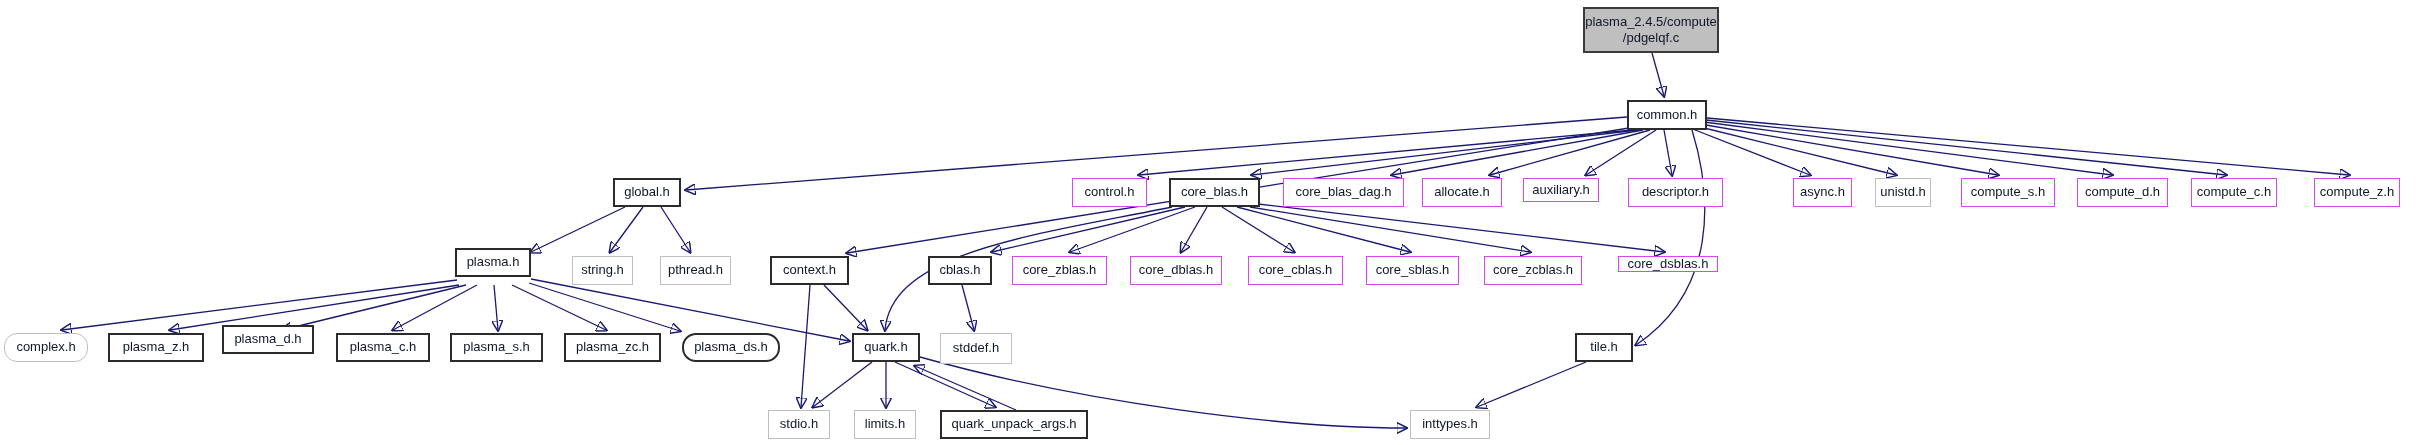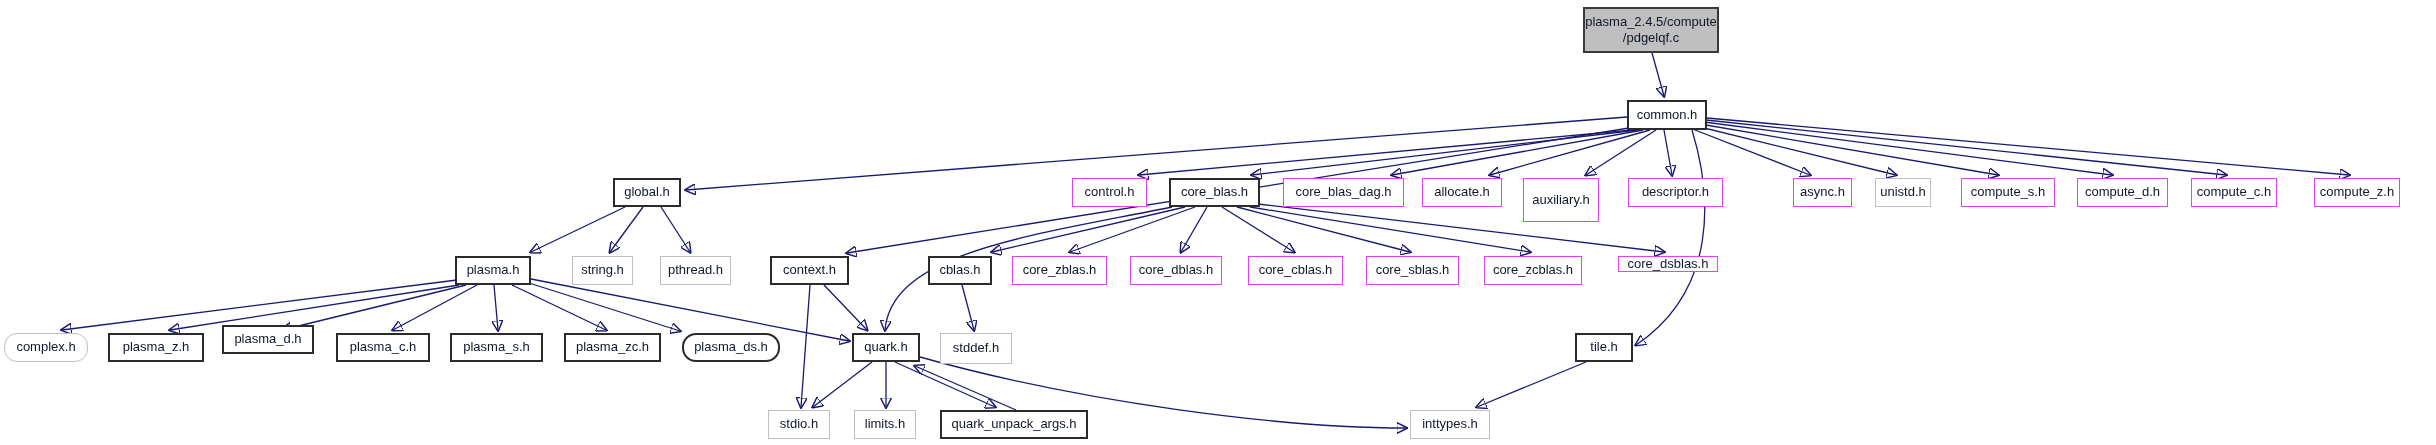--- a/index.html
+++ b/index.html
@@ -71,29 +71,29 @@
       <path d="M1586,362 L1477,407" marker-end="url(#arrow)"></path>
     </svg>
 <div class="node root" style="left: 1583px; top: 7px; width: 136px; height: 46px;">plasma_2.4.5/compute
 /pdgelqf.c</div>
     <div class="node bold" style="left: 1627px; top: 100px; width: 80px; height: 30px;">common.h</div>
     <div class="node bold" style="left: 613px; top: 178px; width: 68px; height: 29px;">global.h</div>
     <div class="node plain" style="left: 1072px; top: 178px; width: 75px; height: 29px;">control.h</div>
     <div class="node bold" style="left: 1169px; top: 178px; width: 91px; height: 29px;">core_blas.h</div>
     <div class="node plain" style="left: 1283px; top: 178px; width: 121px; height: 29px;">core_blas_dag.h</div>
     <div class="node plain" style="left: 1422px; top: 178px; width: 80px; height: 29px;">allocate.h</div>
-    <div class="node plain" style="left: 1523px; top: 178px; width: 76px; height: 44px;">auxiliary.h</div>
+    <div class="node plain" style="left: 1523px; top: 178px; width: 76px; height: 24px;">auxiliary.h</div>
     <div class="node plain" style="left: 1628px; top: 178px; width: 95px; height: 29px;">descriptor.h</div>
     <div class="node plain" style="left: 1793px; top: 178px; width: 59px; height: 29px;">async.h</div>
     <div class="node system" style="left: 1875px; top: 178px; width: 56px; height: 29px;">unistd.h</div>
     <div class="node plain" style="left: 1961px; top: 178px; width: 94px; height: 29px;">compute_s.h</div>
     <div class="node plain" style="left: 2077px; top: 178px; width: 91px; height: 29px;">compute_d.h</div>
     <div class="node plain" style="left: 2191px; top: 178px; width: 86px; height: 29px;">compute_c.h</div>
     <div class="node plain" style="left: 2314px; top: 178px; width: 86px; height: 29px;">compute_z.h</div>
-    <div class="node bold" style="left: 455px; top: 256px; width: 76px; height: 29px;">plasma.h</div>
+    <div class="node bold" style="left: 455px; top: 248px; width: 76px; height: 29px;">plasma.h</div>
     <div class="node system" style="left: 572px; top: 256px; width: 61px; height: 29px;">string.h</div>
     <div class="node system" style="left: 660px; top: 256px; width: 71px; height: 29px;">pthread.h</div>
     <div class="node bold" style="left: 770px; top: 256px; width: 79px; height: 29px;">context.h</div>
     <div class="node bold" style="left: 928px; top: 256px; width: 64px; height: 29px;">cblas.h</div>
     <div class="node plain" style="left: 1012px; top: 256px; width: 95px; height: 29px;">core_zblas.h</div>
     <div class="node plain" style="left: 1130px; top: 256px; width: 92px; height: 29px;">core_dblas.h</div>
     <div class="node plain" style="left: 1248px; top: 256px; width: 95px; height: 29px;">core_cblas.h</div>
     <div class="node plain" style="left: 1366px; top: 256px; width: 93px; height: 29px;">core_sblas.h</div>
     <div class="node plain" style="left: 1484px; top: 256px; width: 98px; height: 29px;">core_zcblas.h</div>
     <div class="node plain" style="left: 1618px; top: 256px; width: 100px; height: 16px;">core_dsblas.h</div>

